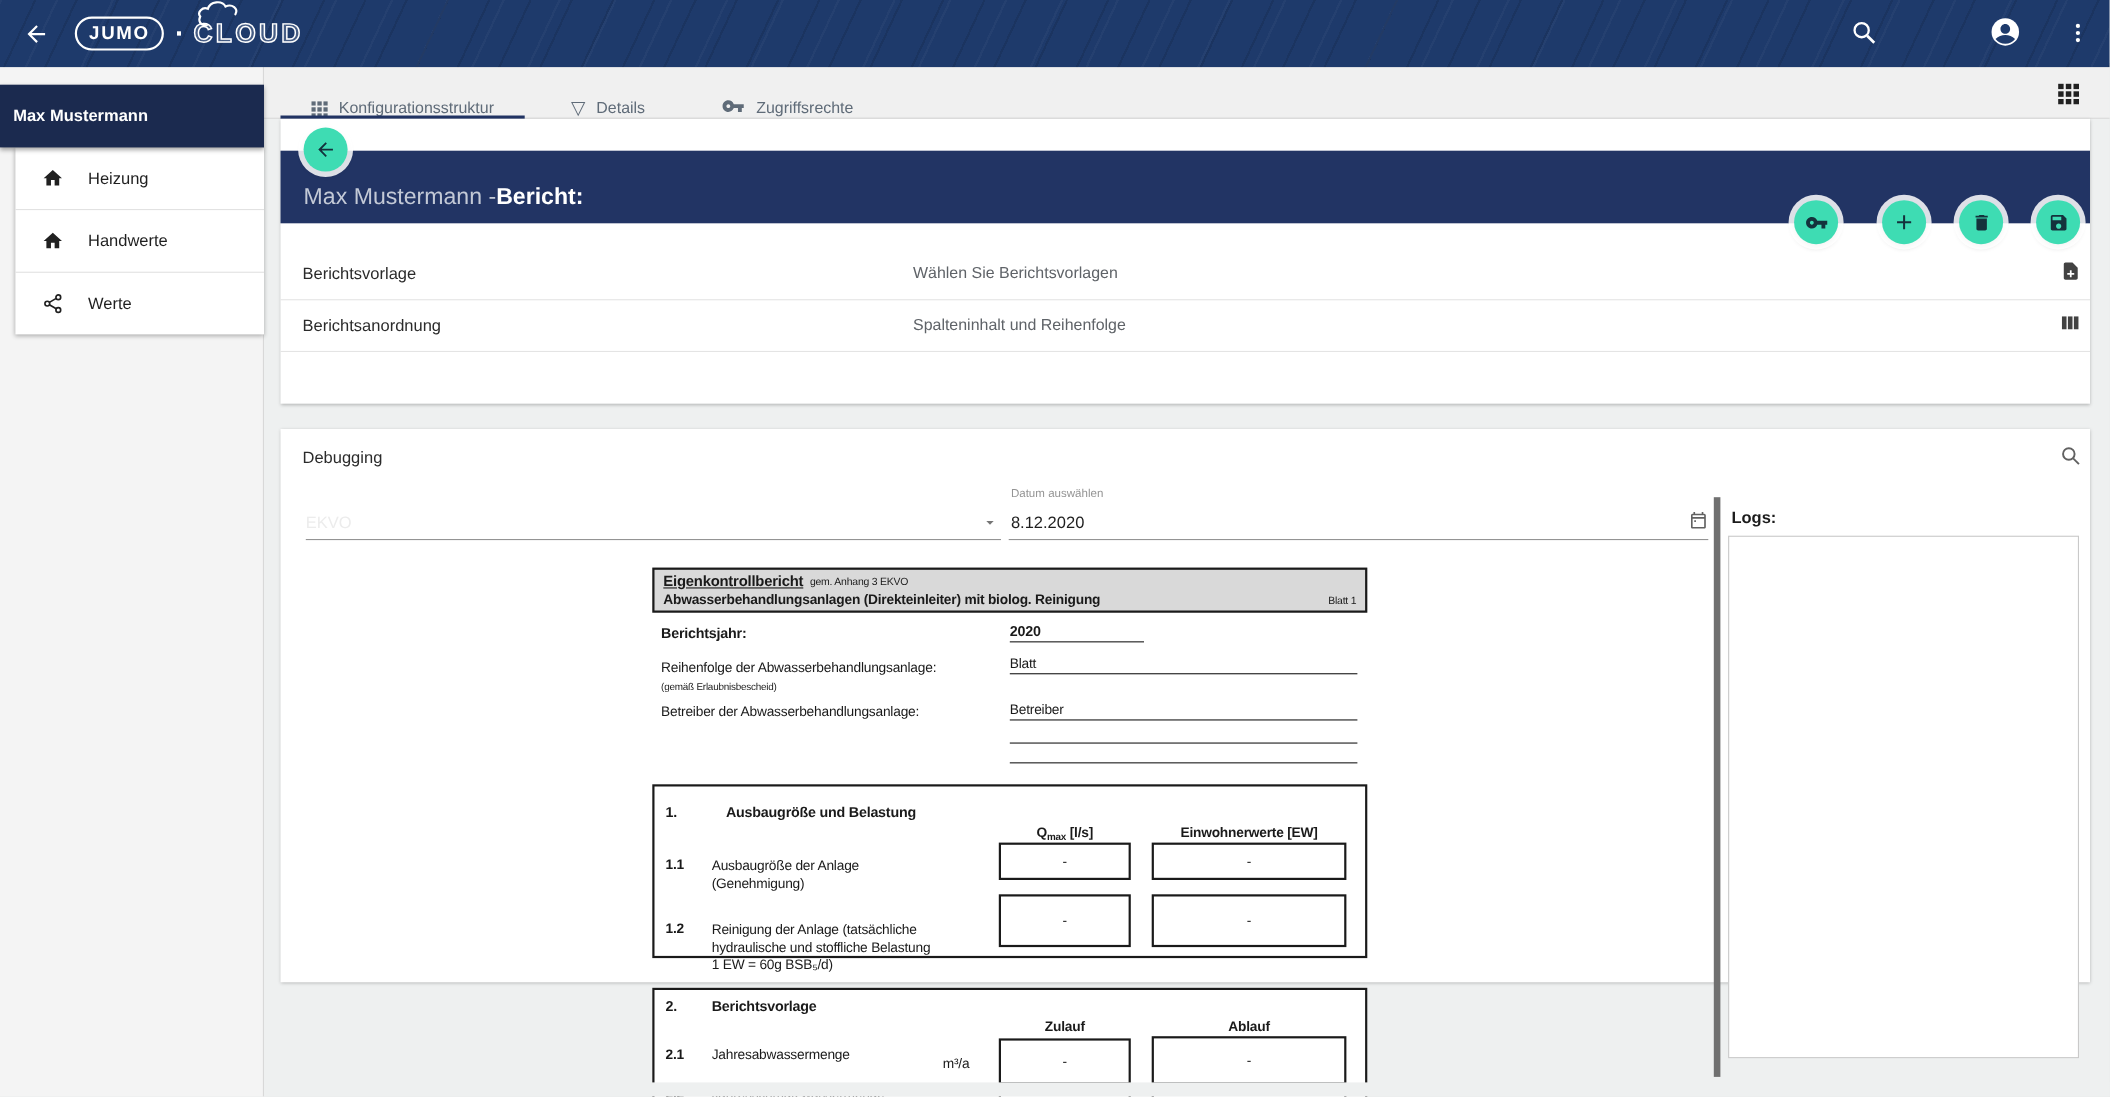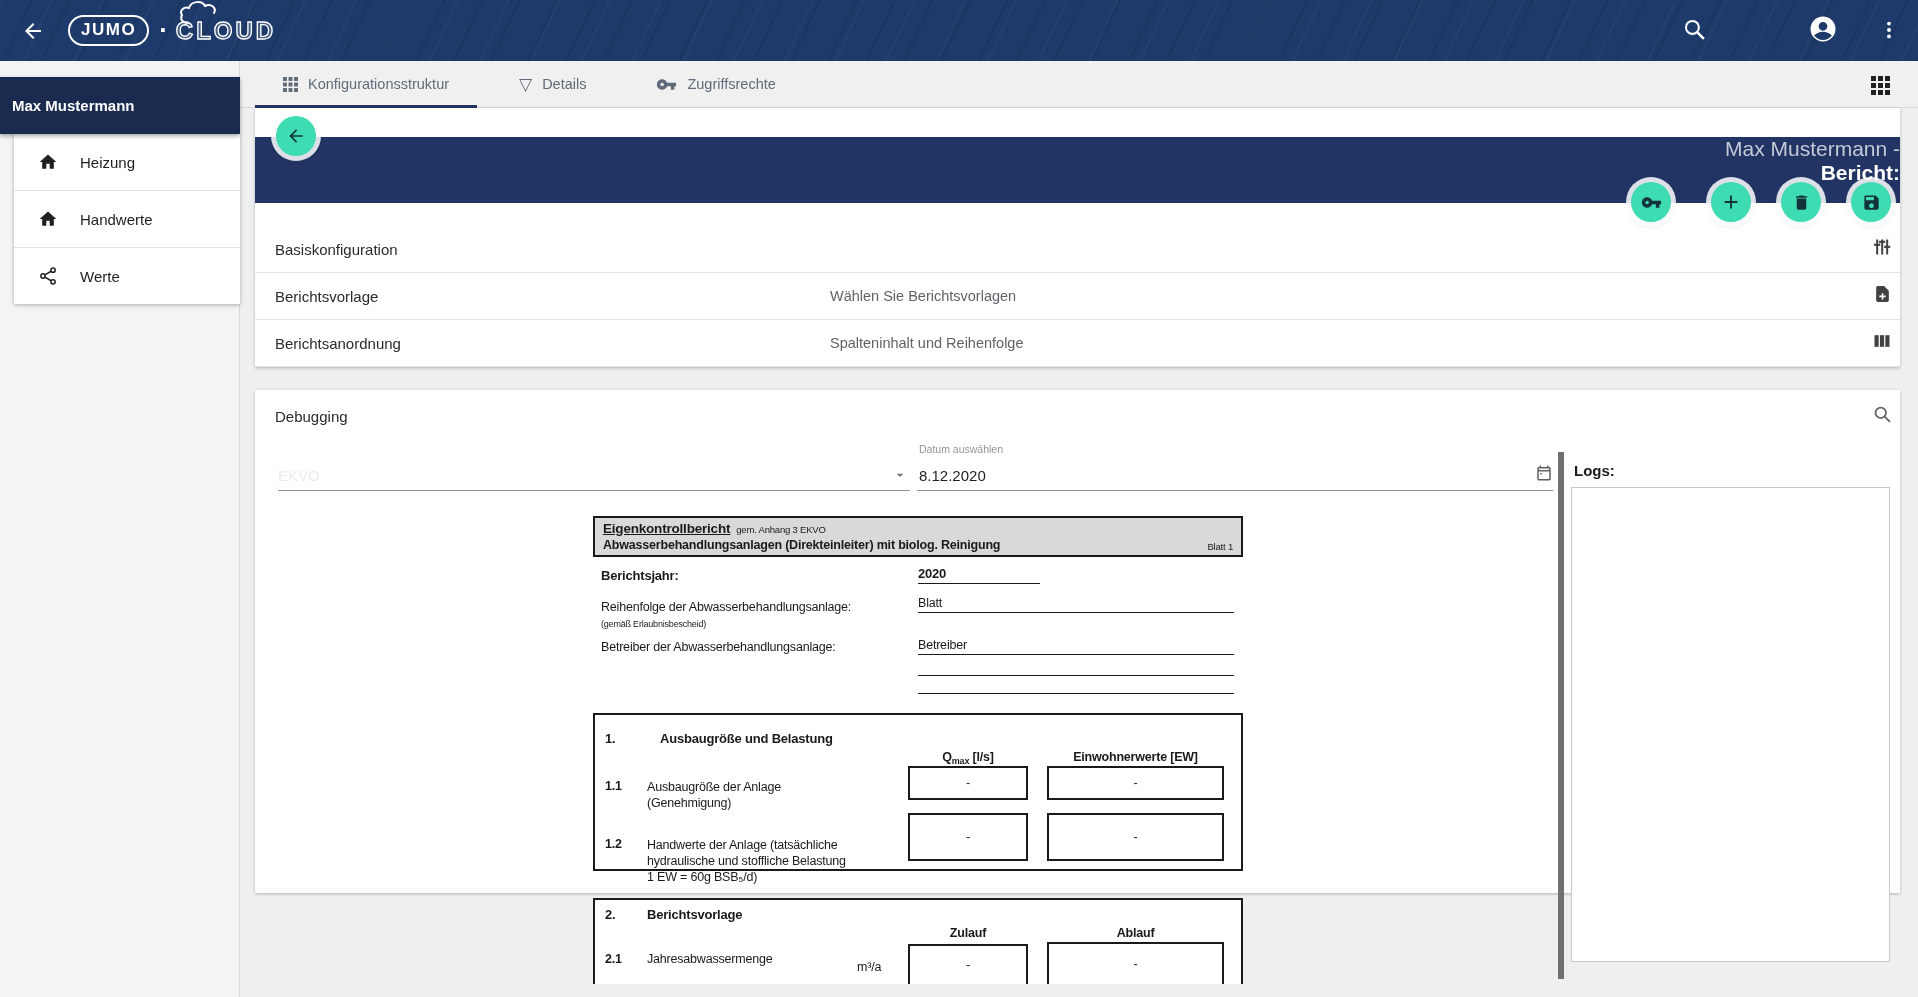--- a/index.html
+++ b/index.html
@@ -25,31 +25,31 @@
     display:flex;align-items:center;padding-left:12px;box-sizing:border-box;font-size:15px;
     box-shadow:0 2px 4px rgba(0,0,0,.35);z-index:5;font-weight:bold;}
   .side-card{position:absolute;left:14px;top:134px;width:226px;background:#fff;
     box-shadow:0 1px 4px rgba(0,0,0,.3);z-index:4;}
   .side-item{height:56px;display:flex;align-items:center;gap:22px;padding-left:24px;
     font-size:15px;color:#1f1f1f;border-bottom:1px solid #e2e2e2;cursor:pointer;}
   .side-item:last-child{border-bottom:none;}
   
   .tabstrip{position:absolute;left:240px;top:61px;width:1678px;height:46px;background:#f0f0f0;
     border-bottom:1px solid #d9d9d9;display:flex;align-items:center;padding-left:15px;box-sizing:content-box;}
-  .tab{height:46px;display:flex;align-items:center;gap:10px;padding:0 28px;font-size:14.5px;
+  .tab{height:46px;display:flex;align-items:flex-end;gap:10px;padding:0 28px;font-size:14.5px;
     color:#5f6b78;position:relative;cursor:pointer;}
   .tab + .tab{margin-left:14px;}
   .tab.active::after{content:"";position:absolute;left:0;right:0;bottom:-1px;height:3px;background:#223464;}
   .funnel{font-size:17px;line-height:1;}
   .grid-btn{position:absolute;left:1871px;top:76px;cursor:pointer;z-index:6;}
   
   .main-card{position:absolute;left:255px;top:108px;width:1645px;height:259px;background:#fff;
     box-shadow:0 1px 3px rgba(0,0,0,.25);}
   .content-header{position:absolute;left:0;top:29px;width:100%;height:66px;background:#223464;
-    display:flex;align-items:flex-end;padding:0 0 12px 21px;box-sizing:border-box;flex-direction:column;}
+    display:flex;align-items:flex-end;padding:0 0 12px 21px;box-sizing:border-box;}
   .ch-prefix{color:#c3c9d6;font-size:21px;}
   .ch-bold{color:#fff;font-size:21px;font-weight:700;}
   .cfg-rows{position:absolute;left:0;top:118px;width:100%;}
   .cfg-row{position:relative;height:46px;border-bottom:1px solid #e4e4e4;cursor:pointer;}
   .cfg-label{position:absolute;left:20px;top:50%;transform:translateY(-50%);font-size:15px;color:#2b2b2b;}
   .cfg-value{position:absolute;left:575px;top:50%;transform:translateY(-50%);font-size:14.5px;color:#5f6368;}
   .cfg-icon{position:absolute;right:8px;top:50%;transform:translateY(-50%);cursor:pointer;}
   
   .fab{position:absolute;width:40px;height:40px;border-radius:50%;background:#3edcb3;
     display:flex;align-items:center;justify-content:center;cursor:pointer;z-index:20;
@@ -209,33 +209,20 @@
       </svg>
   </div>
 
   <div class="main-card">
     <div class="content-header">
       <span class="ch-prefix">Max Mustermann - </span>
       <span class="ch-bold">Bericht:</span>
     </div>
     <div class="cfg-rows">
       <div class="cfg-row">
-        <span class="cfg-label">Basiskonfiguration</span>
-        <span class="cfg-icon">
-          <svg width="20" height="20" viewBox="0 0 24 24" fill="#424242">
-              <rect x="5" y="3" width="2.4" height="18"></rect>
-              <rect x="2.5" y="8" width="7.4" height="2.6"></rect>
-              <rect x="11" y="3" width="2.4" height="18"></rect>
-              <rect x="8.5" y="4.5" width="7.4" height="2.6"></rect>
-              <rect x="17" y="3" width="2.4" height="18"></rect>
-              <rect x="14.5" y="10.5" width="7.4" height="2.6"></rect>
-            </svg>
-        </span>
-      </div>
-      <div class="cfg-row">
         <span class="cfg-label">Berichtsvorlage</span>
         <span class="cfg-value">Wählen Sie Berichtsvorlagen</span>
         <span class="cfg-icon">
           <svg width="19" height="19" viewBox="0 0 24 24" fill="#424242">
               <path d="M14 2H6c-1.1 0-2 .9-2 2v16c0 1.1.9 2 2 2h12c1.1 0 2-.9 2-2V8l-6-6zm2 14h-3v3h-2v-3H8v-2h3v-3h2v3h3v2z"></path>
             </svg>
         </span>
       </div>
       <div class="cfg-row">
         <span class="cfg-label">Berichtsanordnung</span>
@@ -344,21 +331,21 @@
         <span class="abs b f125" style="left:10px;top:64px;">1.1</span>
         <div class="abs doc-line" style="left:52px;top:64px;">
           <div>Ausbaugröße der Anlage</div>
           <div>(Genehmigung)</div>
         </div>
         <div class="cellbox" style="left:313px;top:51px;width:120px;height:34px;">-</div>
         <div class="cellbox" style="left:452px;top:51px;width:177px;height:34px;">-</div>
 
         <span class="abs b f125" style="left:10px;top:122px;">1.2</span>
         <div class="abs doc-line" style="left:52px;top:122px;">
-          <div>Handwerte der Anlage (tatsächliche</div>
+          <div>Reinigung der Anlage (tatsächliche</div>
           <div>hydraulische und stoffliche Belastung</div>
           <div>1 EW = 60g BSB₅/d)</div>
         </div>
         <div class="cellbox" style="left:313px;top:98px;width:120px;height:48px;">-</div>
         <div class="cellbox" style="left:452px;top:98px;width:177px;height:48px;">-</div>
       </div>
 
       <div class="doc-sec sec2">
         <span class="abs b f13" style="left:10px;top:7px;">2.</span>
         <span class="abs b f13" style="left:52px;top:7px;">Berichtsvorlage</span>

